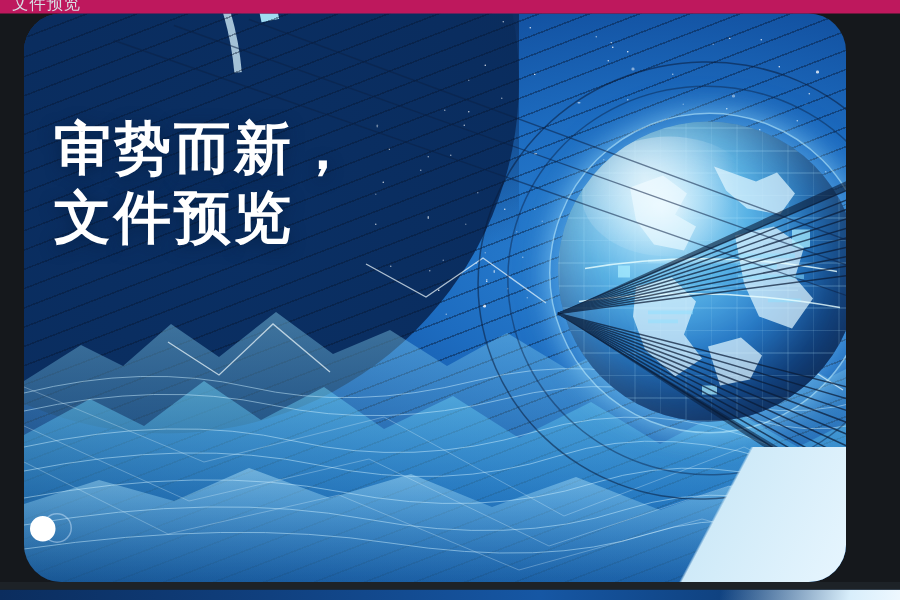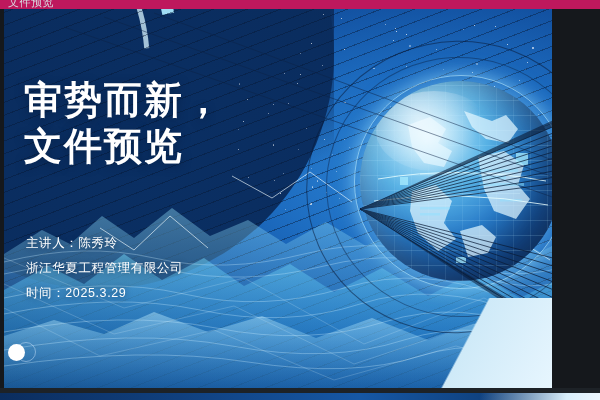--- a/index.html
+++ b/index.html
@@ -38,27 +38,28 @@
     top: -5px;
     font-size: 11px;
     color: #d8dde4;
     letter-spacing: .5px;
     white-space: nowrap;
   }
 
   
   #slide {
     position: absolute;
-    left: 4px;
+    left: 16px;
     top: 9px;
     width: 548px;
     height: 379px;
     overflow: hidden;
     background:
       radial-gradient(120% 95% at 78% 42%, #2e86d6 0%, #1d6cc0 26%, #12509f 48%, #0c3a7d 68%, #082a5c 86%, #05204a 100%);
+    border-radius: 25px;
   }
 
   
   .nav-cap {
     position: absolute;
     left: -140px;
     top: -190px;
     width: 470px;
     height: 470px;
     border-radius: 50%;
@@ -531,25 +532,20 @@
 
     <div class="hatch"></div>
 
     <div class="wedge-br"></div>
 
     <div id="headline">
       <span class="l1">审势而新，</span>
       <span class="l2">文件预览</span>
     </div>
 
-    <div id="meta">
-      <div>主讲人：陈秀玲</div>
-      <div>浙江华夏工程管理有限公司</div>
-      <div>时间：2025.3.29</div>
-    </div>
 
     <div id="pointer-ring"></div>
     <div id="pointer-dot"></div>
 
   </div>
 
   <div id="bottombar"></div>
   <div id="lowerstrip">
     <div class="ls-wedge"></div>
   </div>

